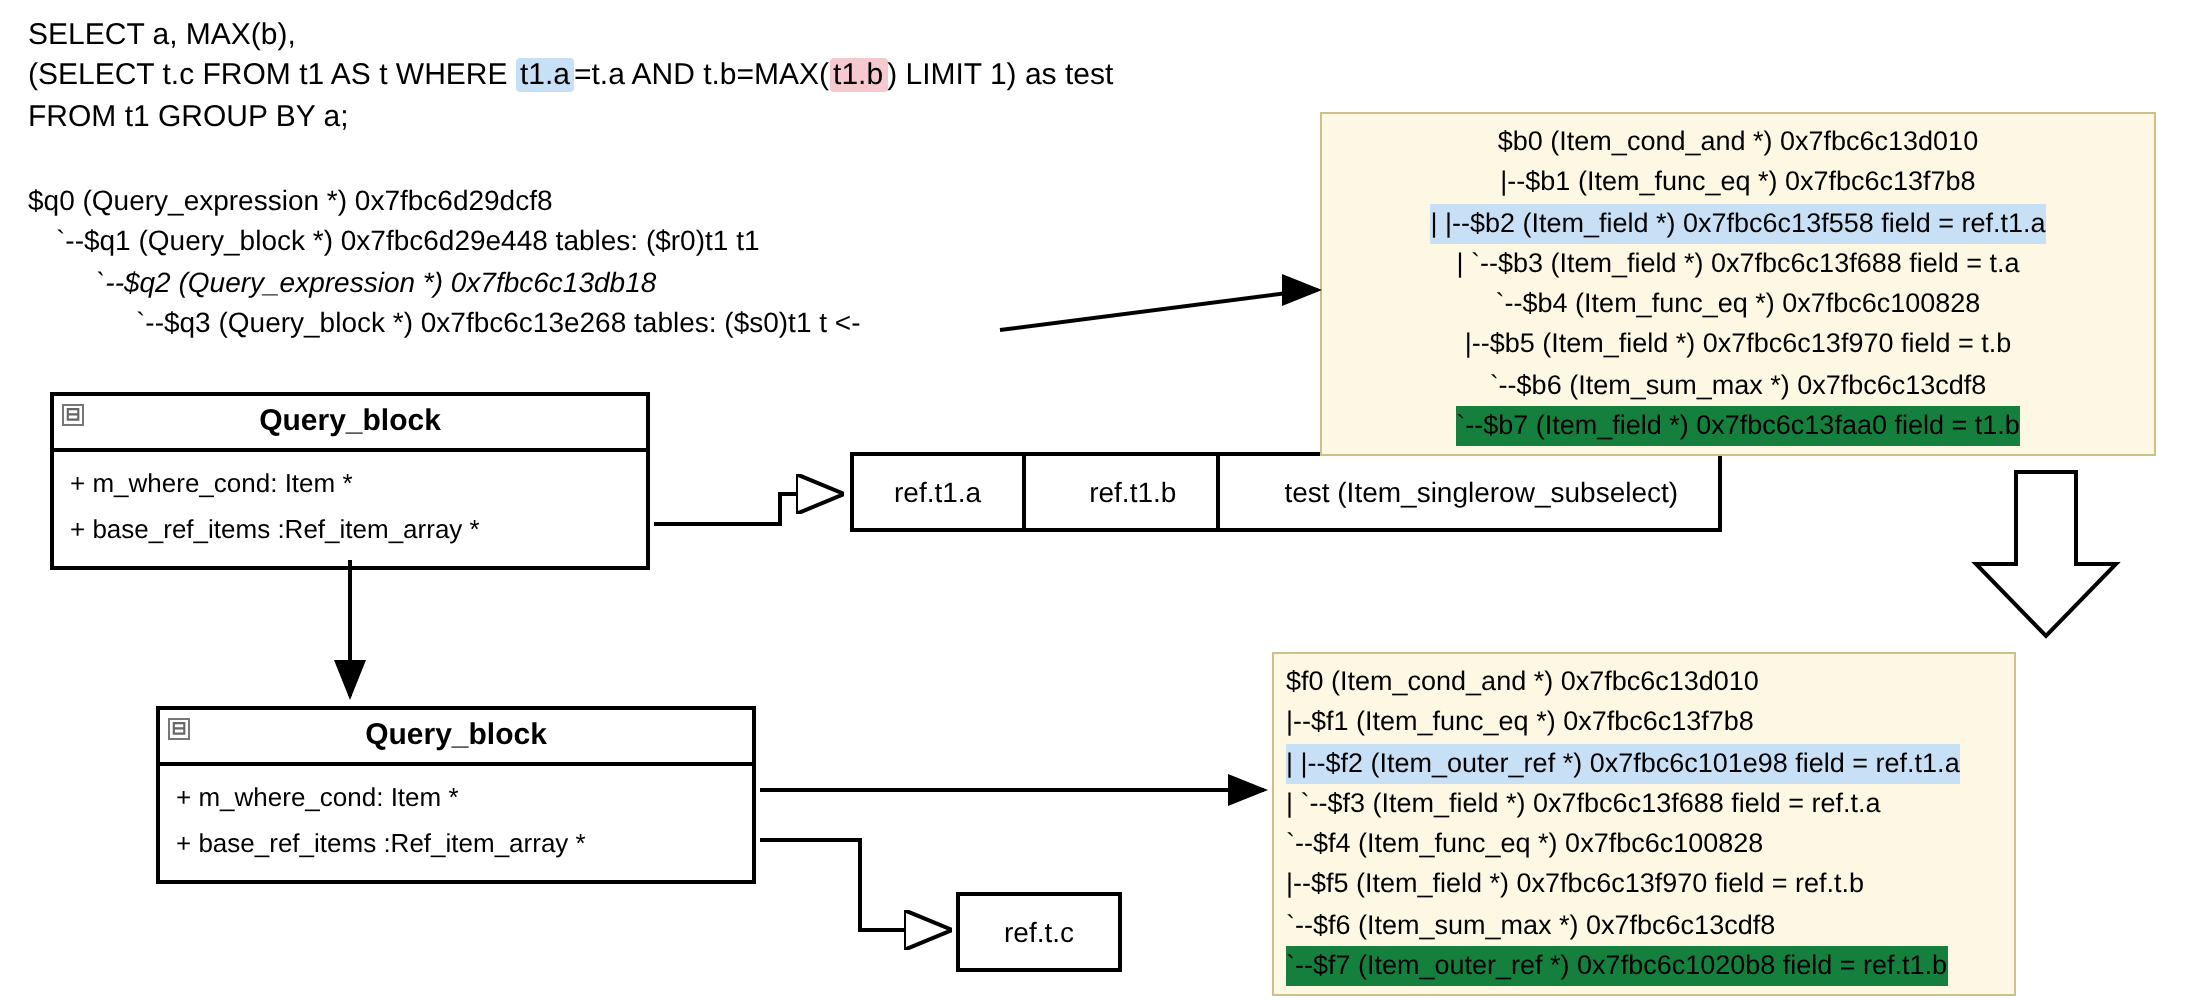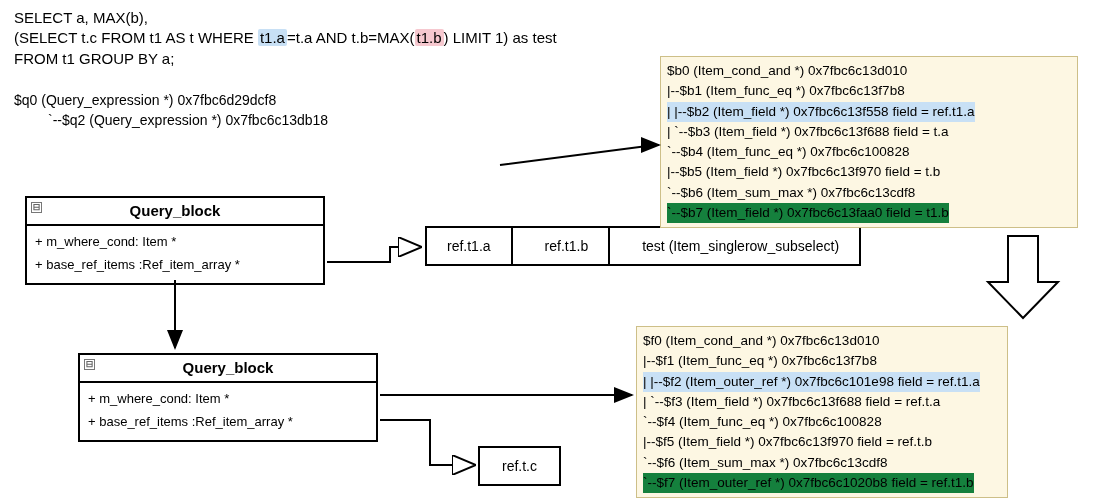--- a/index.html
+++ b/index.html
@@ -24,21 +24,21 @@
   .hl-pink { background: #f6c8cf; padding: 0 2px; border-radius: 2px; }
   .qtree {
     position: absolute;
     left: 14px;
     top: 90px;
     font-size: 14px;
     line-height: 1.45;
     font-family: Arial, Helvetica, sans-serif;
   }
   .qtree .indent1 { padding-left: 14px; }
-  .qtree .indent2 { padding-left: 34px; }
+  .qtree .indent2 { padding-left: 34px; font-style: italic; }
   .qtree .indent3 { padding-left: 54px; }
 
   .uml-box {
     position: absolute;
     border: 2px solid #000;
     background: #fff;
   }
   .uml-title {
     border-bottom: 2px solid #000;
     text-align: center;
@@ -120,21 +120,23 @@
   <div>
     <span>(SELECT t.c FROM t1 AS t WHERE </span><span class="hl-blue">t1.a</span><span>=t.a AND t.b=MAX(</span><span class="hl-pink">t1.b</span><span>) LIMIT 1) as test</span>
   </div>
   <div>
     <span>FROM t1 GROUP BY a;</span>
   </div>
 </div>
 
 <div class="qtree">
   <div>$q0 (Query_expression *) 0x7fbc6d29dcf8</div>
+  <div class="indent1">`--$q1 (Query_block *) 0x7fbc6d29e448 tables: ($r0)t1 t1</div>
   <div class="indent2">    `--$q2 (Query_expression *) 0x7fbc6c13db18</div>
+  <div class="indent3">        `--$q3 (Query_block *) 0x7fbc6c13e268 tables: ($s0)t1 t &lt;-</div>
 </div>
 
 <div class="uml-box" style="left:25px; top:196px; width:300px;">
   <div class="uml-title">
     <span class="uml-collapse">⊟</span>
     <span>Query_block</span>
   </div>
   <div class="uml-body">
     <div>+ m_where_cond: Item *</div>
     <div>+ base_ref_items :Ref_item_array *</div>
@@ -153,21 +155,21 @@
     <span>Query_block</span>
   </div>
   <div class="uml-body">
     <div>+ m_where_cond: Item *</div>
     <div>+ base_ref_items :Ref_item_array *</div>
   </div>
 </div>
 
 <div class="cell-single" style="left:478px; top:446px;">ref.t.c</div>
 
-<div class="yellow-box" style="left:660px; top:56px; width:418px;">
+<div class="yellow-box" style="left:660px; top:56px; width:418px;text-align:center;">
   <div class="row">$b0 (Item_cond_and *) 0x7fbc6c13d010</div>
   <div class="row">|--$b1 (Item_func_eq *) 0x7fbc6c13f7b8</div>
   <div class="row"><span class="row-blue">|  |--$b2 (Item_field *) 0x7fbc6c13f558 field = ref.t1.a</span></div>
   <div class="row">|  `--$b3 (Item_field *) 0x7fbc6c13f688 field = t.a</div>
   <div class="row">`--$b4 (Item_func_eq *) 0x7fbc6c100828</div>
   <div class="row">   |--$b5 (Item_field *) 0x7fbc6c13f970 field = t.b</div>
   <div class="row">   `--$b6 (Item_sum_max *) 0x7fbc6c13cdf8</div>
   <div class="row"><span class="row-pink">      `--$b7 (Item_field *) 0x7fbc6c13faa0 field = t1.b</span></div>
 </div>
 

